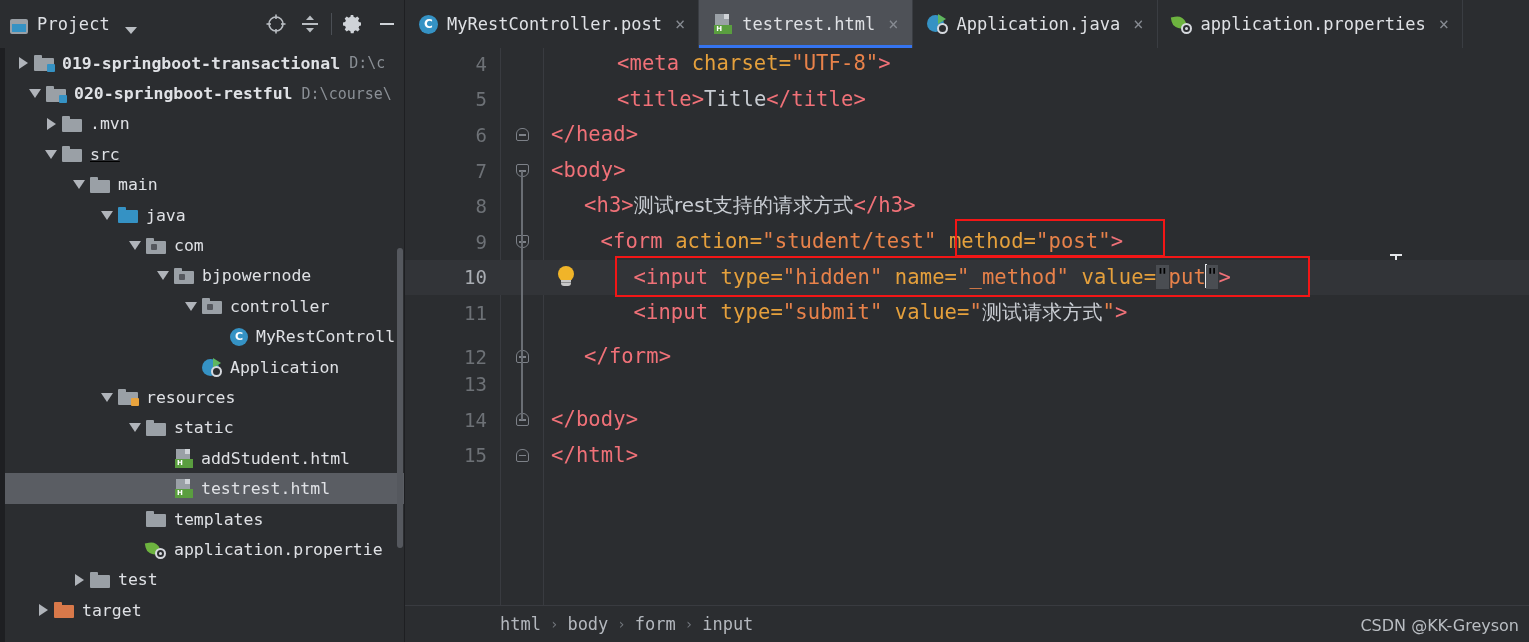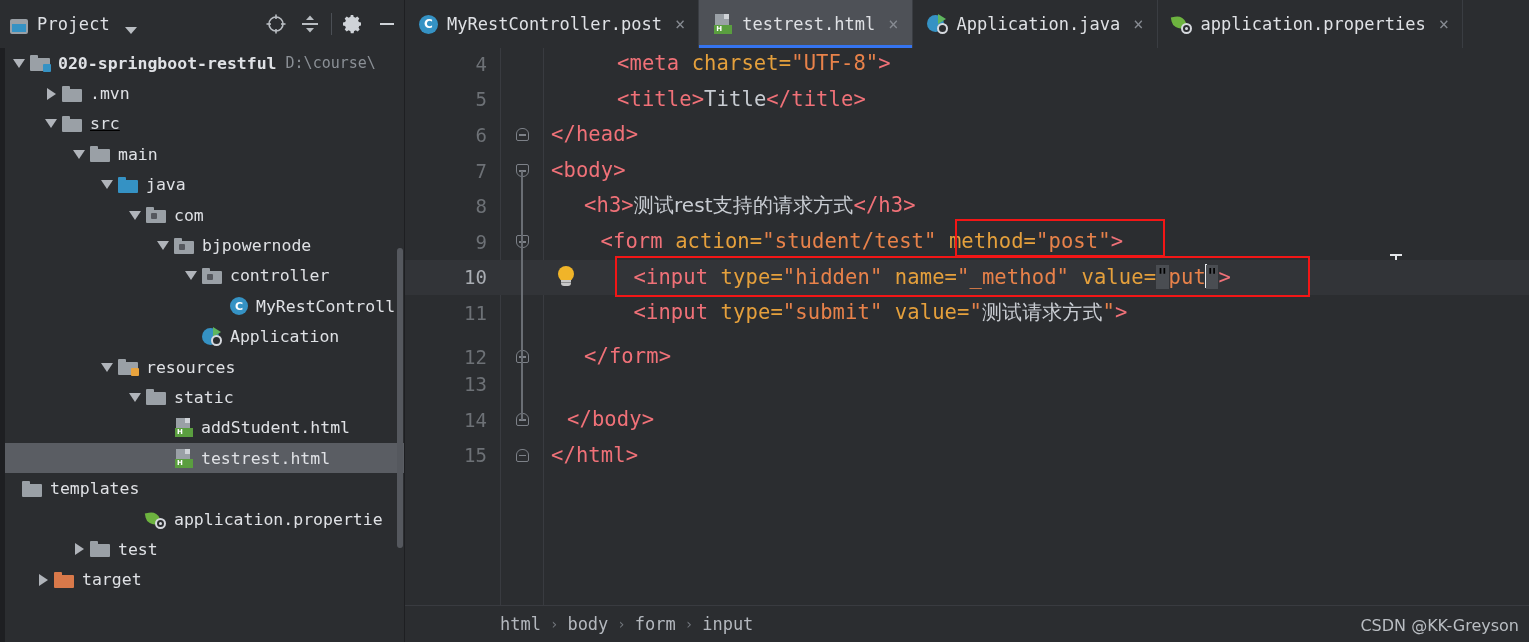--- a/index.html
+++ b/index.html
@@ -267,21 +267,35 @@
       </div>
 
     </div>
   </div>
 
   <div class="body-row">
 
     <div class="sidebar">
       <div class="sidebar-edge"></div>
       <div id="tree-host">
-          <div class="tree-row" style="padding-left: 8px;">
+          <div class="tree-row" style="padding-left: 12px;">
+            <span class="twisty">
+              <span class="tw-right"></span>
+            </span>
+            <span style="display: inline-flex; align-items: center;">
+              <span class="f-folder">
+                <span class="tabb"></span>
+                <span class="bodyy"></span>
+                <span class="mark"></span>
+              </span>
+            </span>
+            <span class="tree-label bold">019-springboot-transactional</span>
+            <span class="tree-path">D:\c</span>
+          </div>
+          <div class="tree-row" style="padding-left: 24px;">
             <span class="twisty">
               <span class="tw-down"></span>
             </span>
             <span style="display: inline-flex; align-items: center;">
               <span class="f-folder">
                 <span class="tabb"></span>
                 <span class="bodyy"></span>
                 <span class="mark"></span>
               </span>
             </span>
@@ -433,21 +447,21 @@
             <span class="twisty"></span>
             <span style="display: inline-flex; align-items: center;">
               <span class="ico ico-html" style="width:19px;height:19px;">
                 <span class="sheet"></span>
                 <span class="fold"></span>
                 <span class="badge">H</span>
               </span>
             </span>
             <span class="tree-label">testrest.html</span>
           </div>
-          <div class="tree-row" style="">
+          <div class="tree-row" style="padding-left: 124px;">
             <span class="twisty"></span>
             <span style="display: inline-flex; align-items: center;">
               <span class="f-folder">
                 <span class="tabb"></span>
                 <span class="bodyy"></span>
               </span>
             </span>
             <span class="tree-label">templates</span>
           </div>
           <div class="tree-row" style="padding-left: 124px;">
@@ -555,21 +569,21 @@
           </div>
           <div class="line" style="top: 318.4px;">
             <span class="ln">13</span>
             <span class="code" style="left: 146px;"></span>
           </div>
           <div class="line" style="top: 354px;">
             <span class="ln">14</span>
             <span class="fold-icon">
               <span class="fold-box bot"></span>
             </span>
-            <span class="code" style="left: 146px; margin-left: 16px;"><span class="tag">&lt;/body&gt;</span></span>
+            <span class="code" style="left: 146px;"><span class="tag">&lt;/body&gt;</span></span>
           </div>
           <div class="line" style="top: 389.6px;">
             <span class="ln">15</span>
             <span class="fold-icon">
               <span class="fold-box bot"></span>
             </span>
             <span class="code" style="left: 146px;"><span class="tag">&lt;/html&gt;</span></span>
           </div>
           <div class="fold-line" style="top: 122.8px; height: 249.2px;"></div>
           <div class="fold-line" style="top: 194px; height: 106.8px;"></div>

